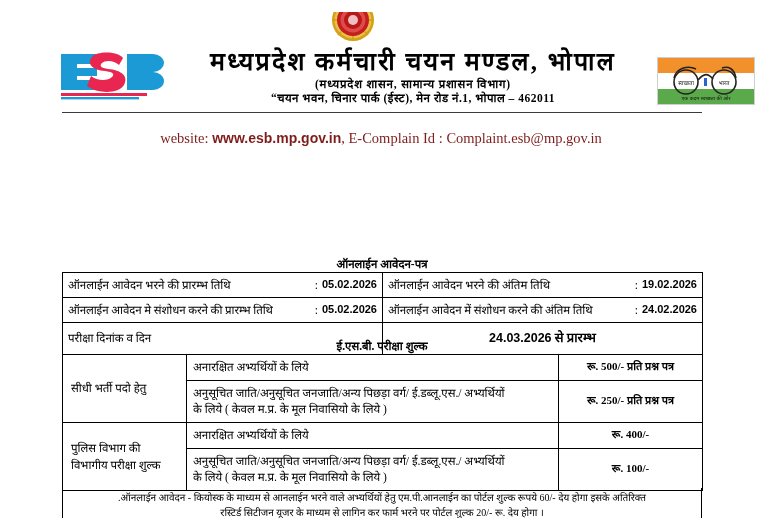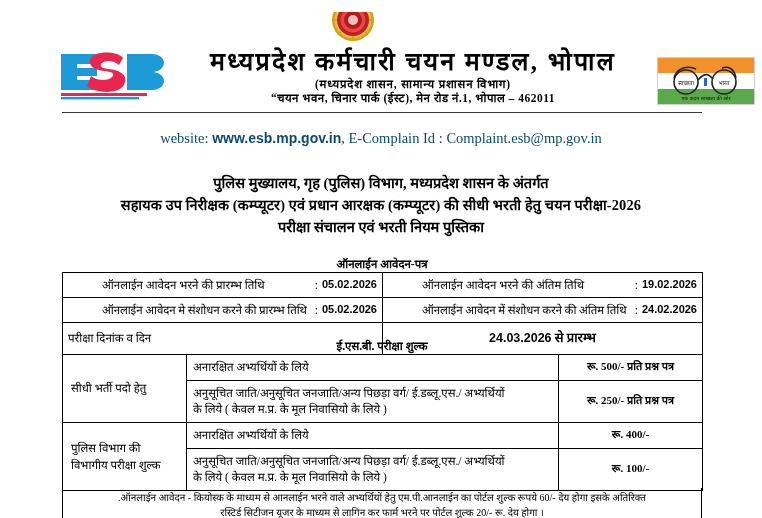--- a/index.html
+++ b/index.html
@@ -107,21 +107,21 @@
     border-top: 1px solid #3a3a3a;
   }
 
   
   .website-line {
     position: absolute;
     left: 0;
     top: 130px;
     width: 762px;
     text-align: center;
-    color: #0c4a6e;
+    color: #7f1d1d;
     font-size: 14.5px;
     font-family: "Liberation Serif", "DejaVu Serif", serif;
     white-space: nowrap;
   }
   .website-line .bold-part {
     font-family: "Liberation Sans", "DejaVu Sans", sans-serif;
     font-weight: 700;
     font-size: 14px;
   }
 
@@ -155,21 +155,21 @@
     line-height: 1.45;
   }
   .sec-caption {
     position: absolute;
     left: 62px;
     width: 640px;
     text-align: center;
     font-weight: 700;
     font-size: 11.5px;
   }
-  .cellrow { display: flex; align-items: flex-start; white-space: nowrap; margin-left: 34px; }
+  .cellrow { display: flex; align-items: flex-start; white-space: nowrap; }
   .cellrow .lbl { flex: 0 0 auto; }
   .cellrow .spacer { flex: 1 1 auto; }
   .cellrow .colon { flex: 0 0 auto; padding: 0 4px 0 0; }
   .cellrow .val {
     flex: 0 0 auto;
     font-family: "Liberation Sans", "DejaVu Sans", sans-serif;
     font-weight: 700;
     font-size: 11px;
   }
   .cellrow.tight .lbl { letter-spacing: -0.1px; }
@@ -316,25 +316,20 @@
       </svg>
     </div>
 
     <div class="header-rule"></div>
   </div>
 
   <div class="website-line">
     <span>website: </span><span class="bold-part">www.esb.mp.gov.in</span><span>,  E-Complain  Id : </span><span>Complaint.esb@mp.gov.in</span>
   </div>
 
-  <div class="main-title">
-    <div class="t-line">पुलिस मुख्यालय, गृह (पुलिस) विभाग, मध्यप्रदेश शासन के अंतर्गत</div>
-    <div class="t-line t-line-2">सहायक उप निरीक्षक (कम्प्यूटर) एवं प्रधान आरक्षक (कम्प्यूटर) की सीधी भरती हेतु चयन परीक्षा-2026</div>
-    <div class="t-line">परीक्षा संचालन एवं भरती नियम पुस्तिका</div>
-  </div>
 
   <div class="sec-caption" id="application-caption">ऑनलाईन आवेदन-पत्र</div>
 
   <table class="tbl" id="application-table">
     <colgroup>
       <col style="width:320px">
       <col style="width:320px">
     </colgroup>
     <tbody>
       <tr>

